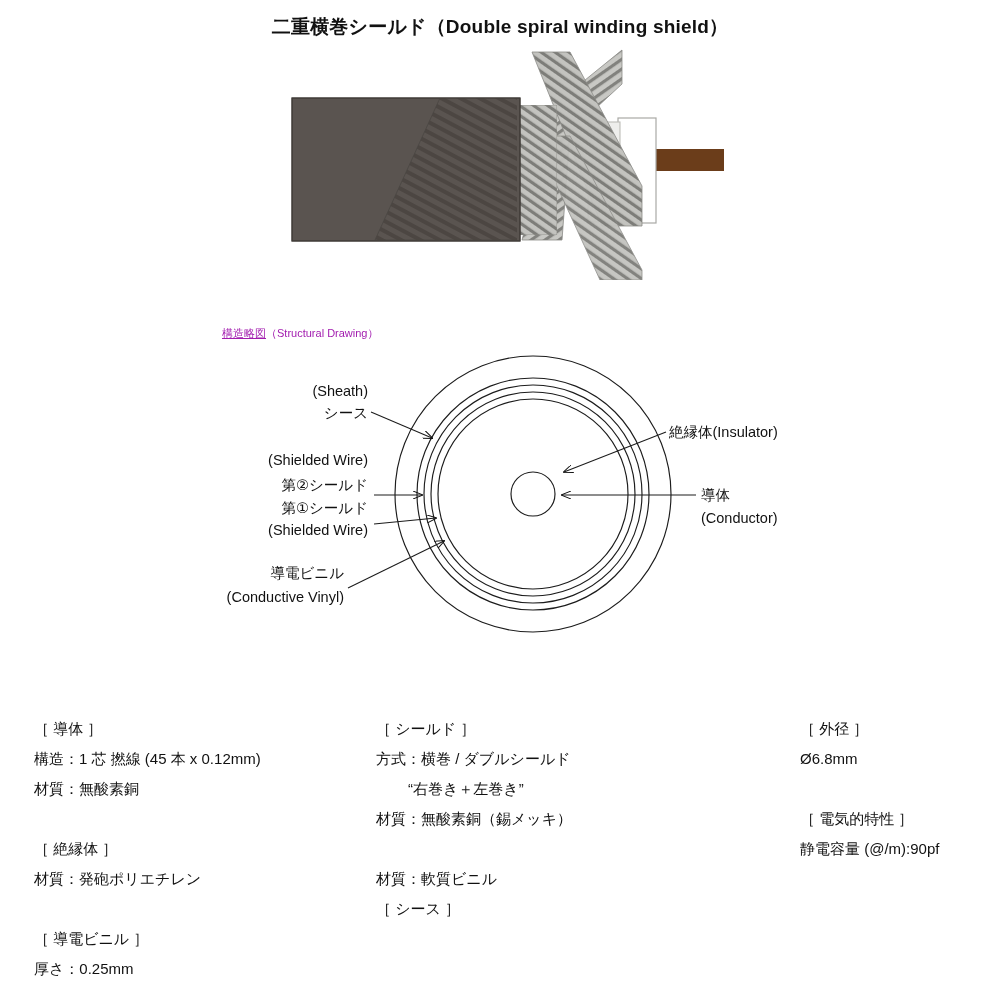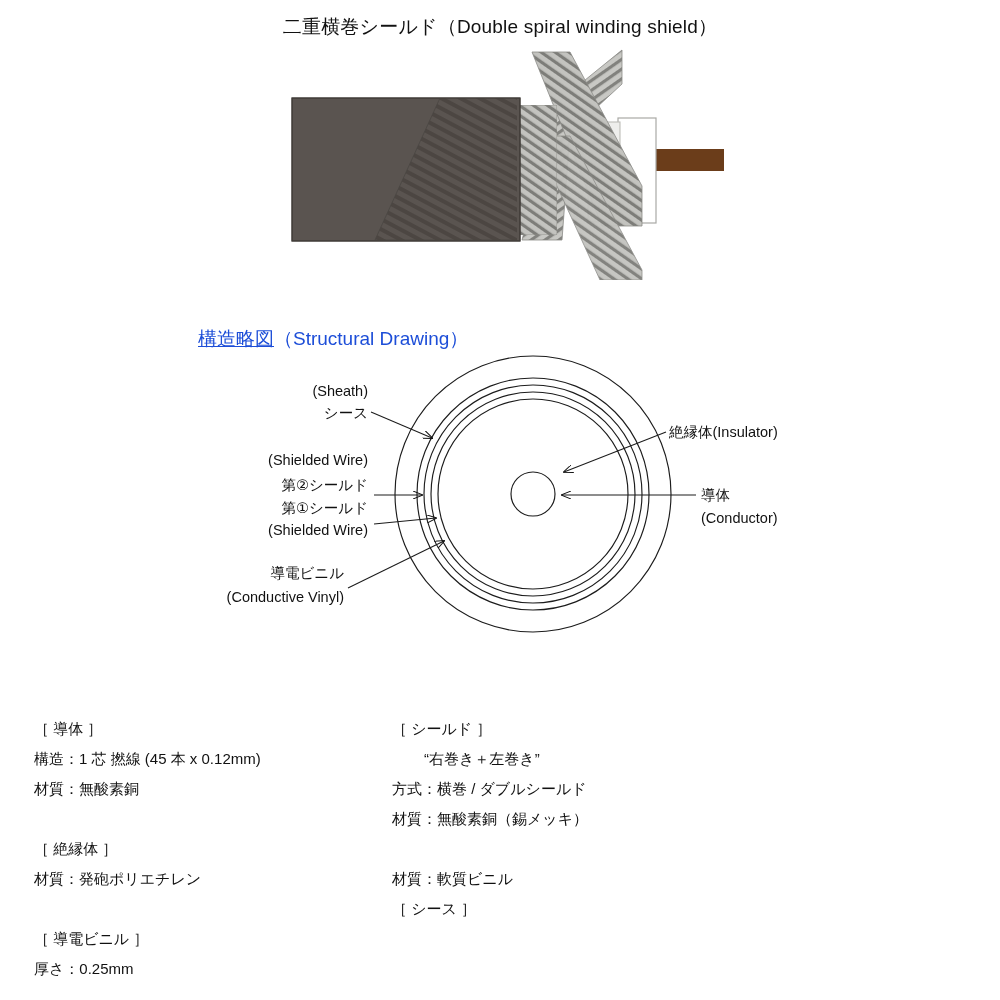--- a/index.html
+++ b/index.html
@@ -18,42 +18,42 @@
   }
 
   
   .page-title {
     position: absolute;
     top: 14px;
     left: 0;
     width: 1000px;
     text-align: center;
     font-size: 19px;
-    font-weight: normal;
+    font-weight: bold;
     letter-spacing: 0.2px;
     color: #111111;
   }
 
   
   .cutaway {
     position: absolute;
     top: 40px;
     left: 270px;
     width: 480px;
     height: 240px;
   }
   .cutaway svg { display: block; }
 
   
   .struct-caption {
     position: absolute;
     top: 326px;
-    left: 198px;
-    font-size: 19px;
-    color: #1d4ed8;
+    left: 222px;
+    font-size: 11px;
+    color: #a21caf;
     white-space: nowrap;
   }
   .struct-caption .u {
     text-decoration: underline;
   }
 
   
   .cross-section {
     position: absolute;
     top: 350px;
@@ -77,21 +77,21 @@
     top: 714px;
     left: 0;
     width: 1000px;
     height: 286px;
   }
   .spec-col {
     position: absolute;
     top: 0;
   }
   .spec-col.c1 { left: 34px;  width: 330px; }
-  .spec-col.c2 { left: 392px; width: 420px; }
+  .spec-col.c2 { left: 376px; width: 420px; }
   .spec-col.c3 { left: 800px; width: 195px; }
 
   .spec-line {
     font-size: 15px;
     line-height: 30px;
     color: #111111;
     white-space: nowrap;
   }
   .spec-line.head { }
   .spec-line.indent { padding-left: 32px; }
@@ -215,20 +215,27 @@
       <div class="spec-line">材質：無酸素銅</div>
       <div class="spec-gap"></div>
       <div class="spec-line head">［ 絶縁体 ］</div>
       <div class="spec-line">材質：発砲ポリエチレン</div>
       <div class="spec-gap"></div>
       <div class="spec-line head">［ 導電ビニル ］</div>
       <div class="spec-line">厚さ：0.25mm</div>
     </div>
   <div class="spec-col c2">
       <div class="spec-line head">［ シールド ］</div>
+      <div class="spec-line">方式：横巻 / ダブルシールド</div>
       <div class="spec-line indent">“右巻き＋左巻き”</div>
-      <div class="spec-line">方式：横巻 / ダブルシールド</div>
       <div class="spec-line">材質：無酸素銅（錫メッキ）</div>
       <div class="spec-gap"></div>
       <div class="spec-line">材質：軟質ビニル</div>
       <div class="spec-line head">［ シース ］</div>
     </div>
+  <div class="spec-col c3">
+      <div class="spec-line head">［ 外径 ］</div>
+      <div class="spec-line">Ø6.8mm</div>
+      <div class="spec-gap"></div>
+      <div class="spec-line head">［ 電気的特性 ］</div>
+      <div class="spec-line">静電容量 (@/m):90pf</div>
+    </div>
 </div>
 
 </body></html>

